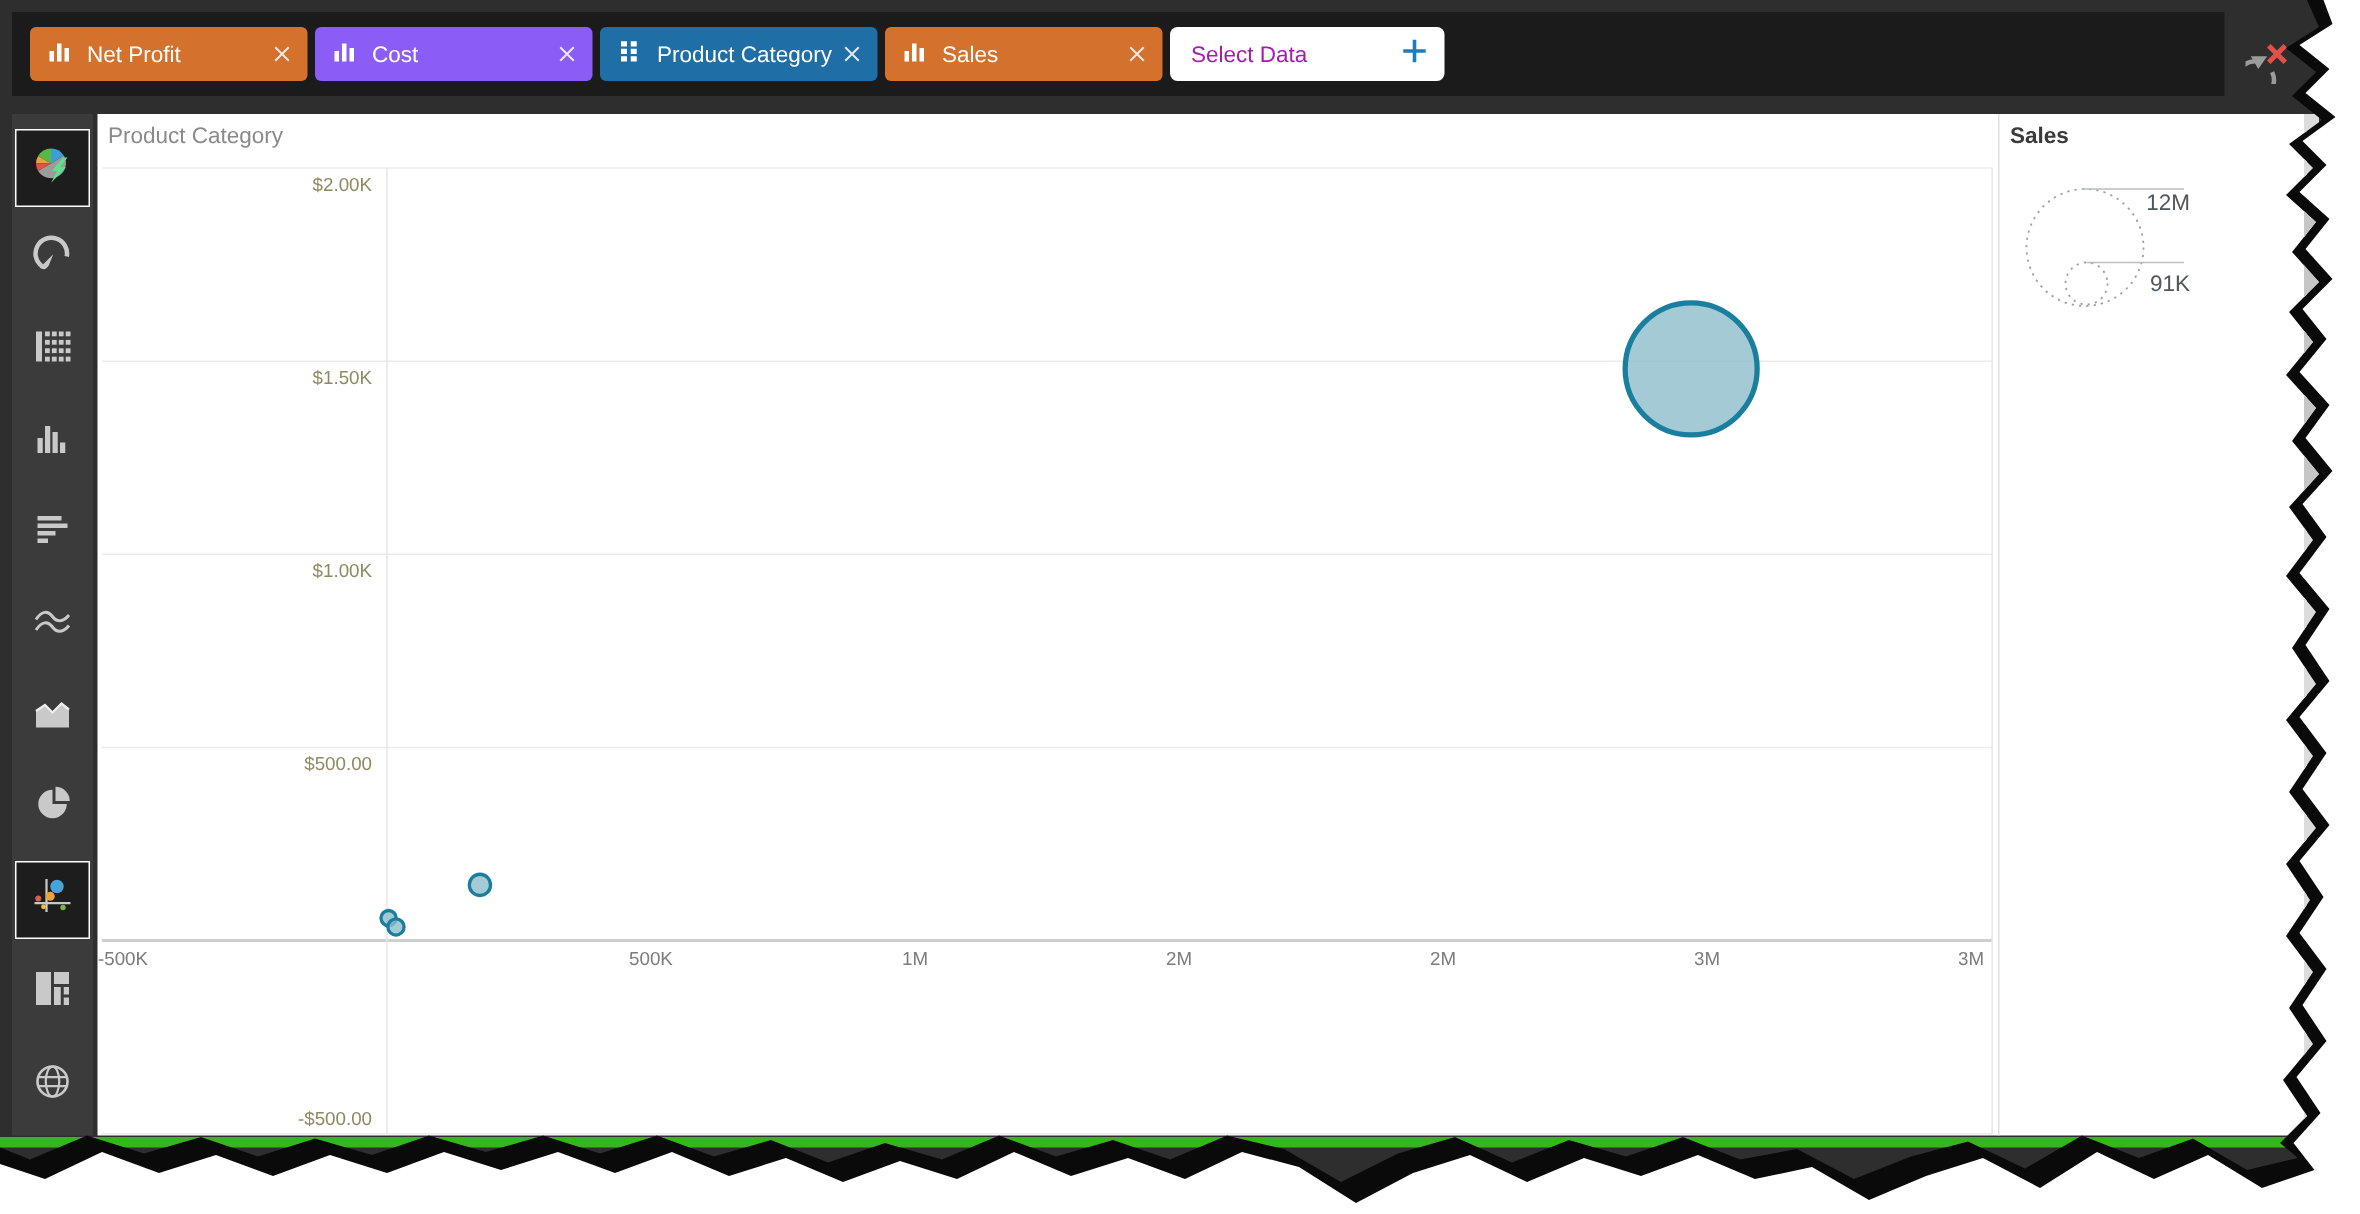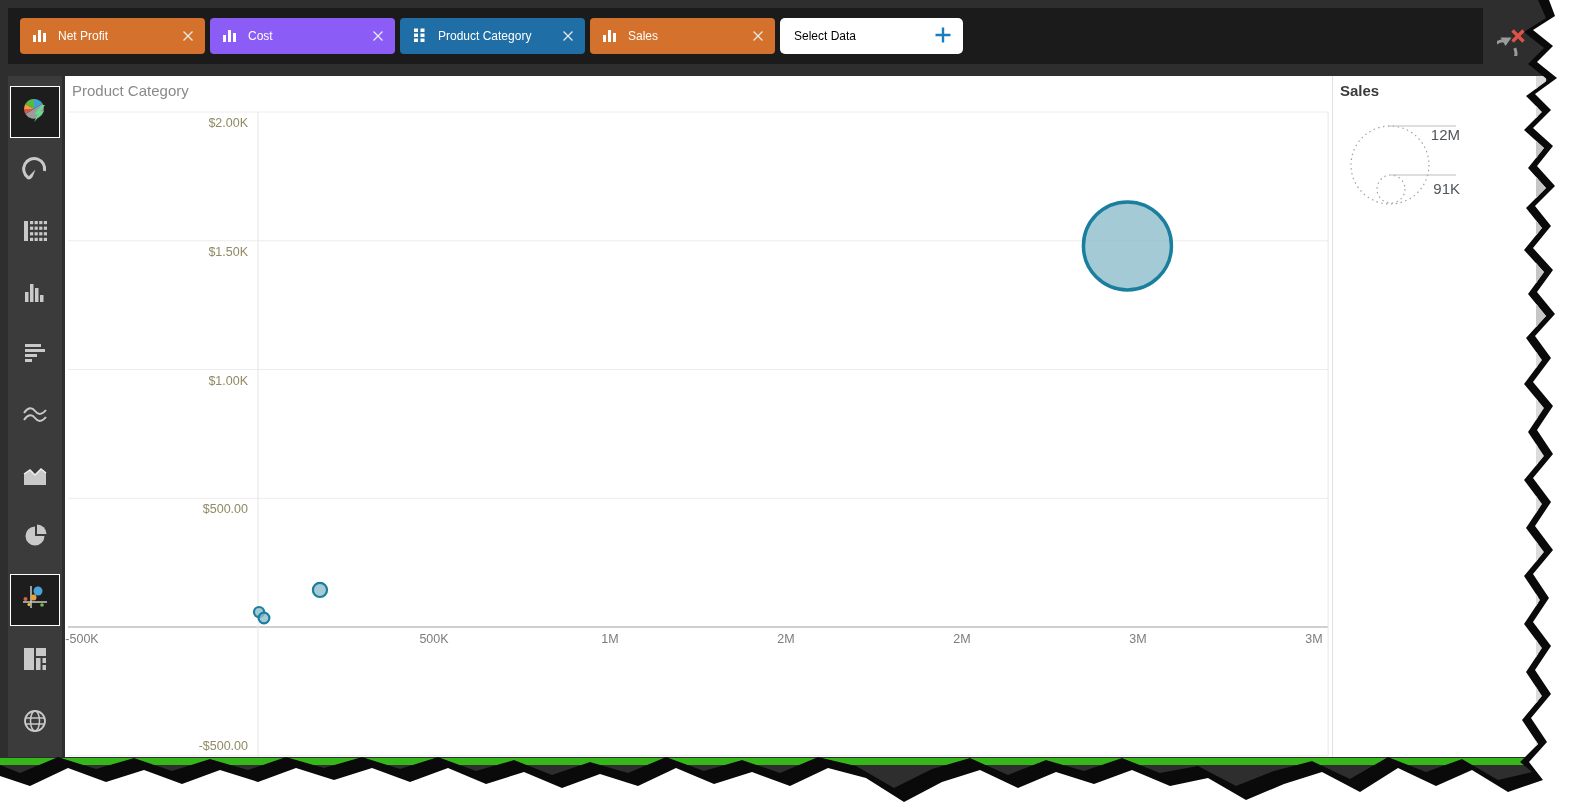--- a/index.html
+++ b/index.html
@@ -11,24 +11,24 @@
     clip-path:polygon(0 0,1549px 0,1555px 16px,1533px 30px,1553px 46px,1537px 62px,1557px 78px,1535px 94px,1551px 110px,1533px 128px,1553px 146px,1537px 166px,1555px 186px,1535px 206px,1551px 226px,1533px 248px,1553px 270px,1537px 292px,1555px 314px,1535px 336px,1551px 358px,1533px 382px,1553px 406px,1537px 430px,1553px 454px,1533px 478px,1551px 502px,1535px 526px,1553px 550px,1533px 574px,1549px 598px,1533px 622px,1551px 646px,1535px 670px,1551px 694px,1531px 718px,1547px 742px,1529px 762px,1543px 780px,1508px 792px,1472px 770px,1436px 786px,1398px 768px,1360px 792px,1322px 772px,1284px 784px,1246px 800px,1208px 778px,1170px 786px,1132px 770px,1094px 784px,1056px 772px,1018px 788px,980px 770px,942px 782px,904px 802px,866px 778px,828px 768px,790px 786px,752px 772px,714px 784px,676px 768px,638px 786px,600px 774px,562px 788px,524px 772px,486px 784px,448px 768px,410px 782px,372px 768px,334px 780px,296px 768px,258px 782px,220px 770px,182px 784px,144px 770px,106px 782px,68px 768px,30px 786px,0 776px);}
 
   
   .frame{position:absolute;inset:0;background:#2e2e2e;
     clip-path:polygon(0 0,1538px 0,1546px 18px,1524px 32px,1544px 48px,1528px 64px,1548px 80px,1526px 96px,1542px 112px,1524px 130px,1544px 148px,1528px 168px,1546px 188px,1526px 208px,1542px 228px,1524px 250px,1544px 272px,1528px 294px,1546px 316px,1526px 338px,1542px 360px,1524px 384px,1544px 408px,1528px 432px,1544px 456px,1524px 480px,1542px 504px,1526px 528px,1544px 552px,1524px 576px,1540px 600px,1524px 624px,1542px 648px,1526px 672px,1542px 696px,1522px 720px,1538px 744px,1520px 762px,1532px 772px,1498px 780px,1462px 759px,1426px 772px,1388px 757px,1350px 779px,1312px 761px,1274px 771px,1236px 786px,1198px 766px,1160px 773px,1122px 758px,1084px 771px,1046px 760px,1008px 775px,970px 758px,932px 769px,894px 788px,856px 766px,818px 757px,780px 773px,742px 760px,704px 771px,666px 757px,628px 773px,590px 762px,552px 775px,514px 760px,476px 771px,438px 757px,400px 769px,362px 757px,324px 768px,286px 757px,248px 770px,210px 759px,172px 771px,134px 758px,96px 769px,58px 757px,20px 773px,0 765px);}
 
   
   .toolbar{position:absolute;left:8px;top:8px;width:1475px;height:56px;background:#1b1b1b;
     display:flex;align-items:center;padding-left:12px;box-sizing:border-box;gap:5px;}
   .pill{width:185px;height:36px;border-radius:4px;display:flex;align-items:center;
-    box-sizing:border-box;padding:0 10px 0 12px;color:#fff;font-size:12px;cursor:pointer;}
+    box-sizing:border-box;padding:0 10px 0 12px;color:#fff;font-size:15px;cursor:pointer;}
   .pill .pill-label{flex:1;margin-left:10px;white-space:nowrap;overflow:hidden;}
   .pill .pill-close{display:flex;align-items:center;opacity:.95;}
-  .pill.select-data{background:#ffffff;border-radius:5px;color:#000000;width:183px;padding-left:14px;}
+  .pill.select-data{background:#ffffff;border-radius:5px;color:#a21caf;width:183px;padding-left:14px;}
   .pill.select-data .pill-label{margin-left:0;}
 
   
   .refresh-x{position:absolute;left:1497px;top:16px;width:40px;height:40px;cursor:pointer;}
 
   
   .sidebar{position:absolute;left:8px;top:76px;width:54px;height:681px;background:#3b3b3b;}
   .side-item{position:absolute;left:2px;width:50px;height:52px;display:flex;align-items:center;
     justify-content:center;box-sizing:border-box;cursor:pointer;}
   .side-item.selected{border:1px solid #ffffff;background:#1d1d1d;}

